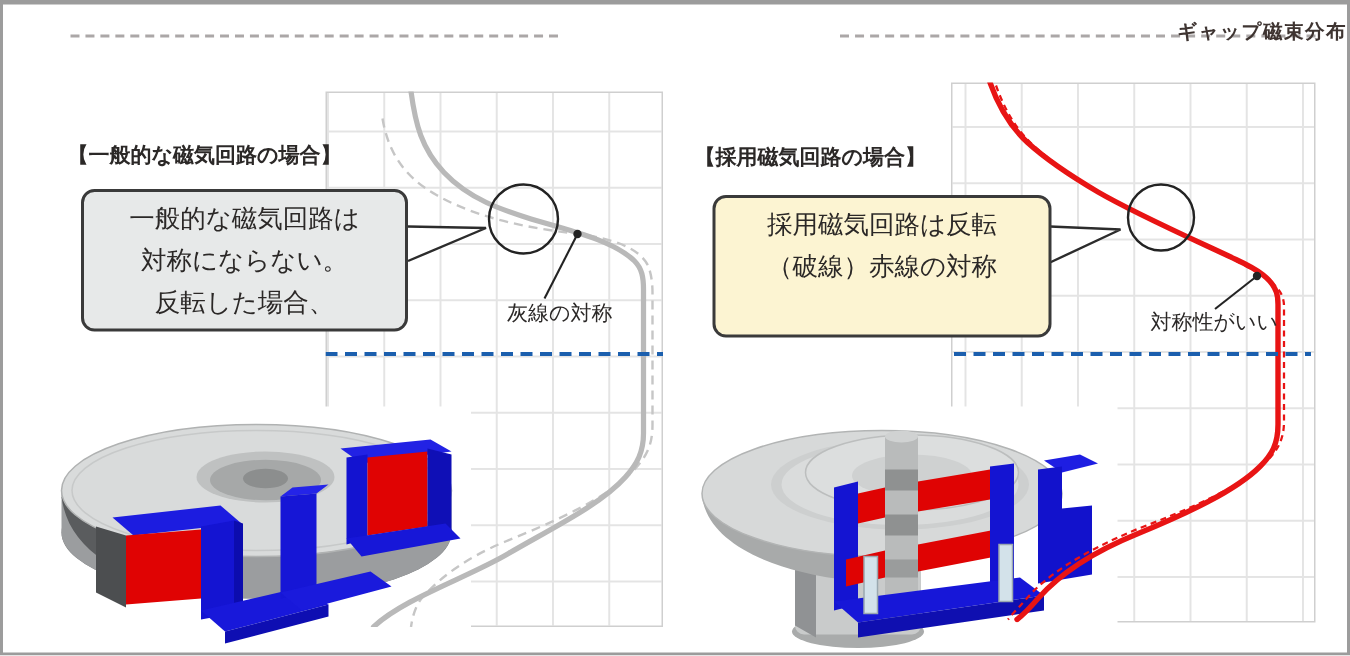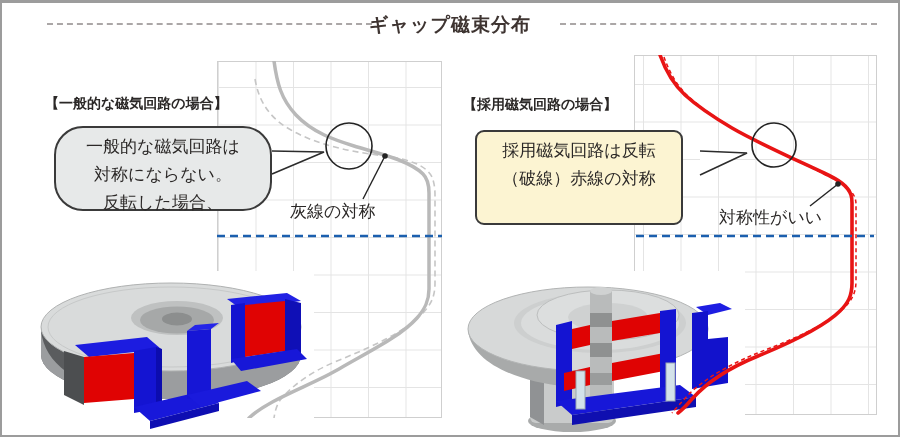--- a/index.html
+++ b/index.html
@@ -12,22 +12,22 @@
     --frame-border:#9c9c9c;
     --ink:#2b2827;
   }
   html,body{margin:0;padding:0;background:#fff;}
   .figure{
     position:relative;width:900px;height:437px;box-sizing:border-box;
     border:2px solid var(--frame-border);border-top-width:3px;background:#fff;
     overflow:hidden;font-family:"DejaVu Sans","Liberation Sans",sans-serif;color:var(--ink);
   }
   
-  .page-title{position:absolute;left:0;right:0;top:9px;text-align:center;
-    font-size:19px;font-weight:bold;letter-spacing:1px;color:#3e3431;}
+  .page-title{position:absolute;left:0;right:0;top:9px;text-align:right;
+    font-size:13px;font-weight:bold;letter-spacing:1px;color:#3e3431;}
   .title-rule{position:absolute;top:20px;height:0;border-top:2px dashed #aba7a7;}
   .title-rule.left{left:45px;width:325px;}
   .title-rule.right{left:558px;width:317px;}
   
   .chart{
     position:absolute;background:#fff;border:1px solid #cfcfcf;box-sizing:border-box;
     background-image:linear-gradient(#e4e4e4 1px,transparent 1px),
                      linear-gradient(90deg,#e4e4e4 1px,transparent 1px);
     background-size:37.5px 37.5px;
   }
@@ -44,23 +44,23 @@
   .hl-circle{fill:none;stroke:#232323;stroke-width:1.6;}
   .pt-dot{fill:#232323;}
   .leader{stroke:#232323;stroke-width:1.4;fill:none;}
   .tail{fill:#ffffff;stroke:#2c2c2c;stroke-width:1.6;stroke-linejoin:miter;}
   
   .panel-header{position:absolute;font-size:14px;font-weight:bold;white-space:nowrap;}
   .panel-header.left{left:43px;top:92px;}
   .panel-header.right{left:461px;top:93px;}
   .callout{position:absolute;box-sizing:border-box;border:2px solid #3a3a3a;border-radius:9px;
     text-align:center;font-size:17px;line-height:28px;padding-top:4px;}
-  .callout.left{left:52px;top:123px;width:218px;height:85px;background:var(--callout-gray-bg);border-radius:29px;}
-  .callout.right{left:473px;top:127px;width:208px;height:95px;background:var(--callout-yellow-bg);}
-  .sym-label{position:absolute;font-size:17px;white-space:nowrap;}
+  .callout.left{left:52px;top:123px;width:218px;height:95px;background:var(--callout-gray-bg);}
+  .callout.right{left:473px;top:127px;width:226px;height:95px;background:var(--callout-yellow-bg);}
+  .sym-label{position:absolute;font-size:14px;white-space:nowrap;margin-left:48px;}
   .sym-label.left{left:288px;top:197px;}
   .sym-label.right{left:717px;top:203px;}
   
   .motor{position:absolute;background:#fff;}
   .motor.left{left:30px;top:268px;width:282px;height:162px;}
   .motor.right{left:455px;top:268px;width:288px;height:162px;}
   .motor svg{position:absolute;left:3px;top:8px;}
 </style>
 </head>
 <body>

